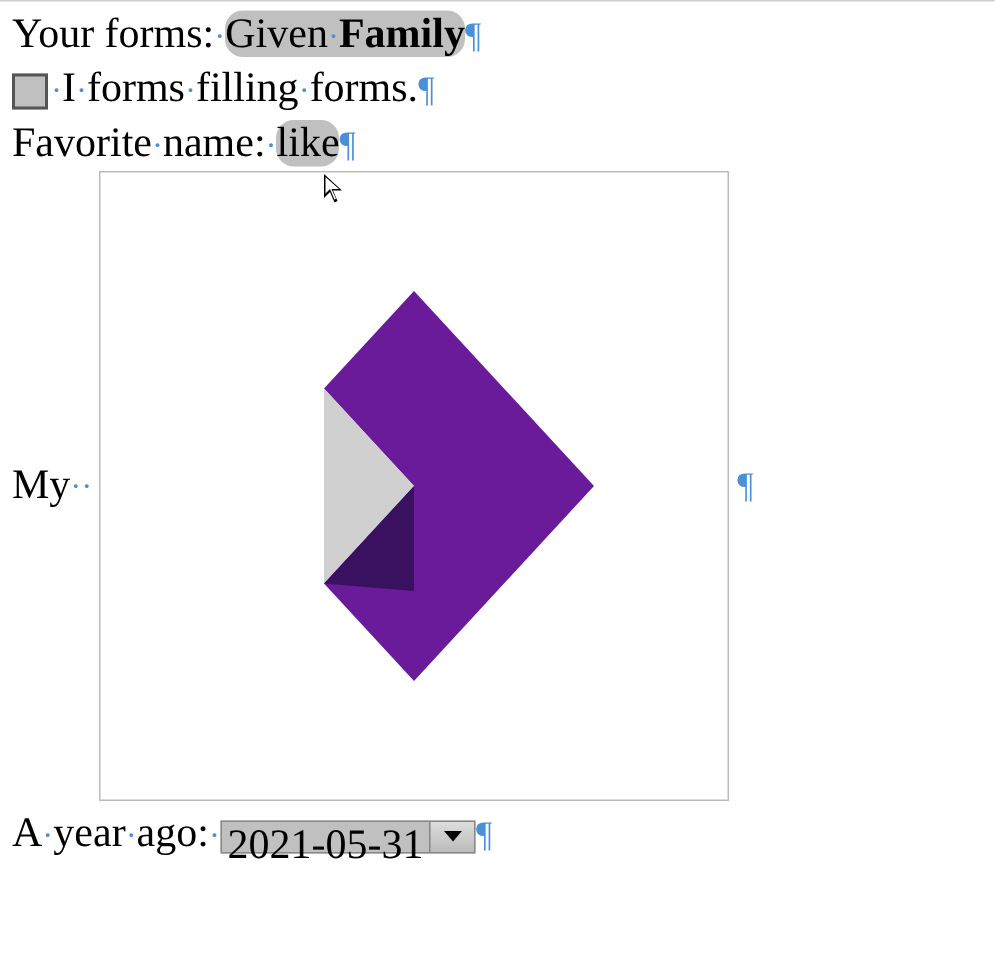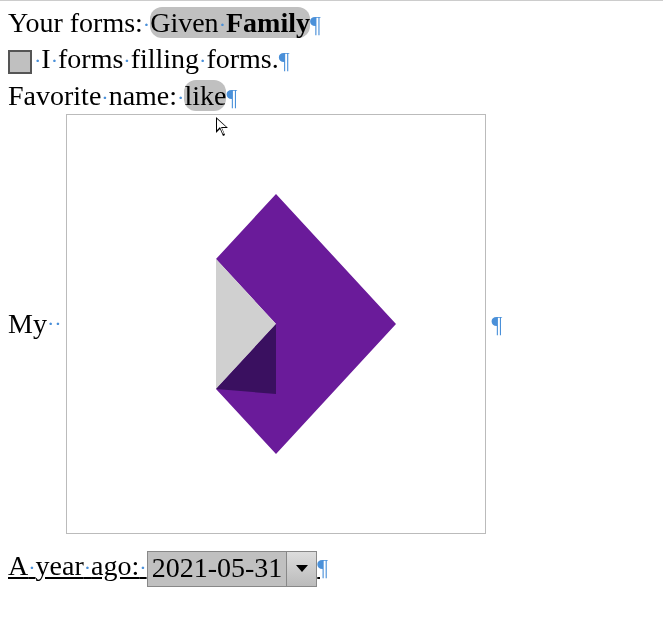--- a/index.html
+++ b/index.html
@@ -56,27 +56,27 @@
     }
     .cursor {
       position: absolute;
       left: 216px;
       top: 110px;
       width: 14px;
       height: 20px;
       pointer-events: none;
       z-index: 10;
     }
-    .date-line { margin-top: 14px; text-decoration: underline; }
+    .date-line { margin-top: 4px; }
     .date-field {
       display: inline-flex;
       align-items: stretch;
       vertical-align: middle;
       border: 1px solid #888;
-      height: 36px;
+      height: 22px;
       background: #c0c0c0;
     }
     .date-value {
       padding: 0 4px;
       font-size: 28px;
       line-height: 32px;
       background: #c0c0c0;
     }
     .date-dropdown {
       width: 30px;

